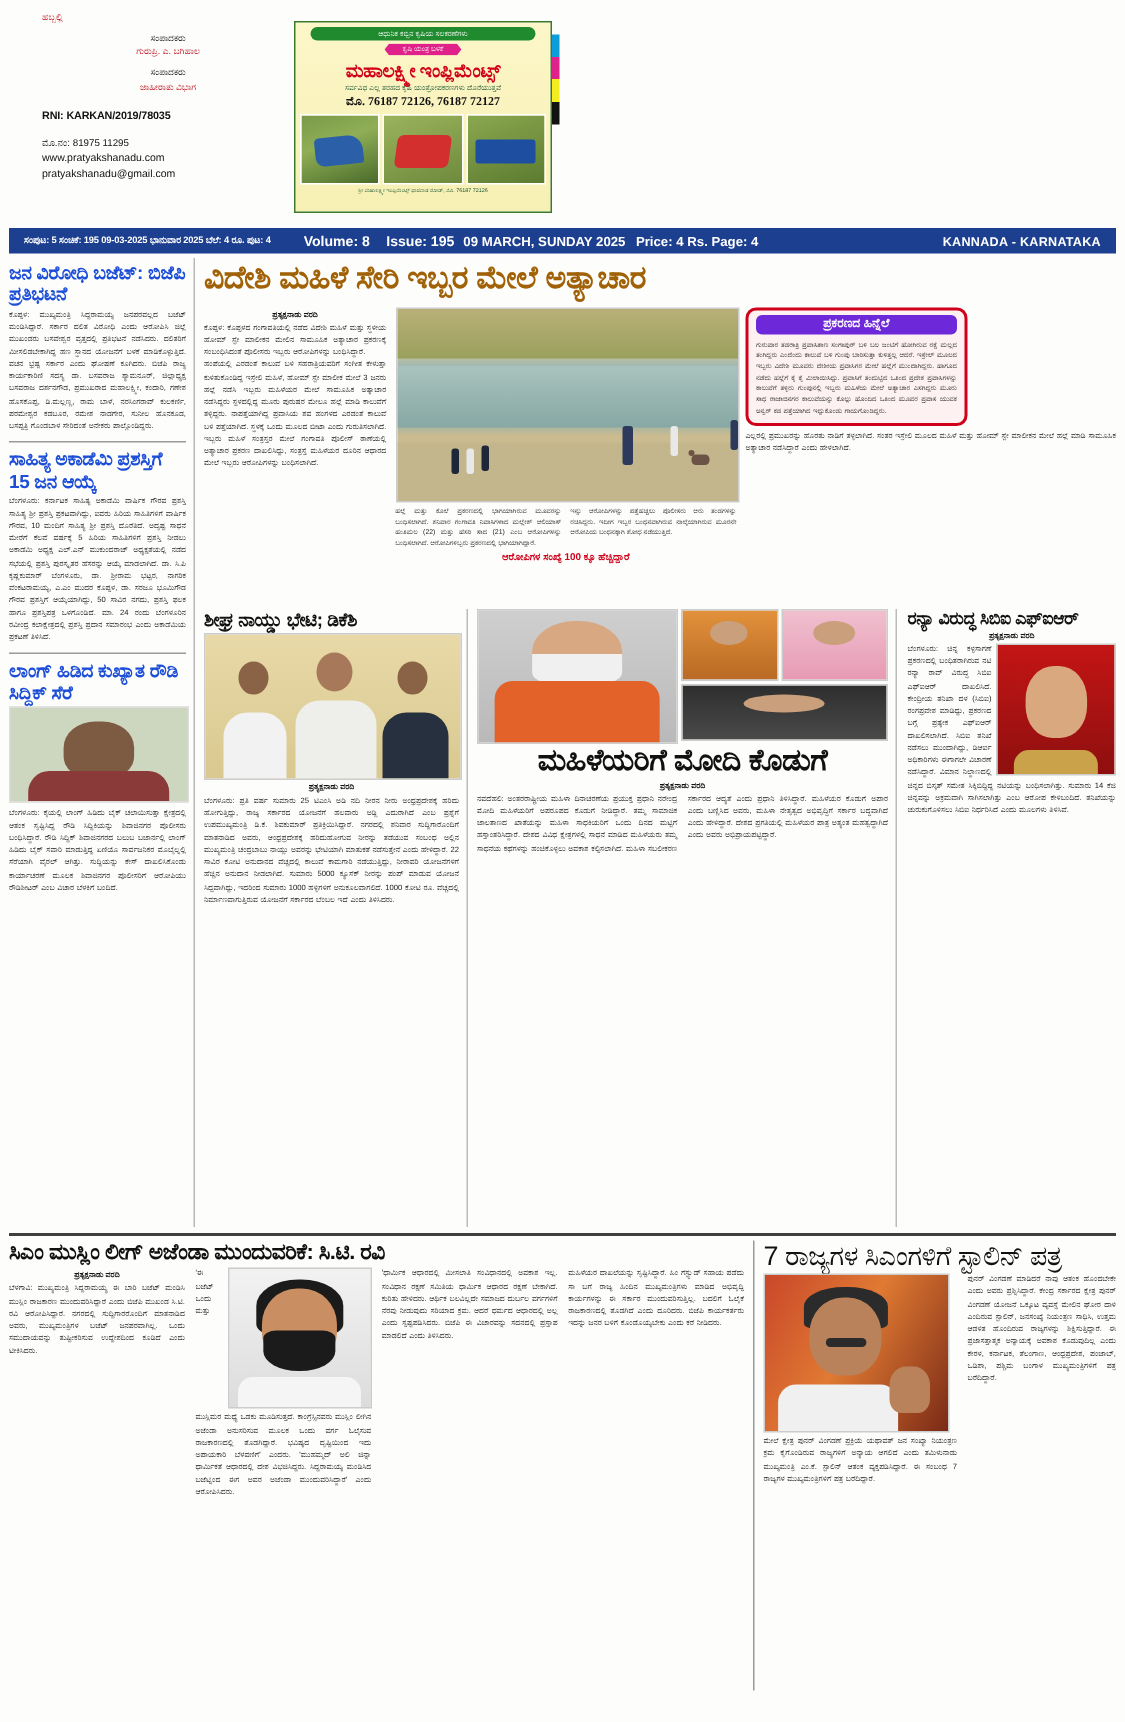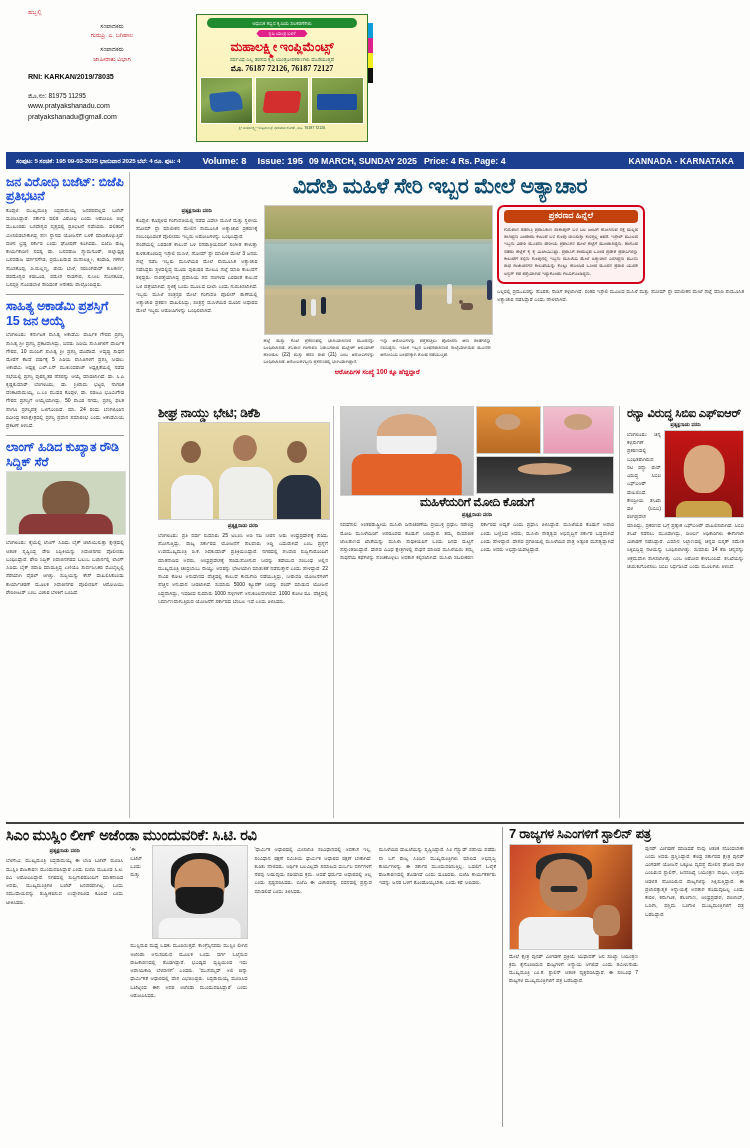--- a/index.html
+++ b/index.html
@@ -141,21 +141,21 @@
   .lp-face{
     position:absolute;left:50%;top:14%;width:40%;height:62%;transform:translateX(-50%);
     background:#7d5a42;border-radius:45% 45% 38% 38%;
   }
   .lp-body{position:absolute;left:50%;bottom:0;width:80%;height:32%;transform:translateX(-50%);
     background:#8b3a3a;border-radius:14px 14px 0 0;}
 
   
   .headline-wrap{padding:2px 0 3px 0;}
   .hl-black{
-    font-size:21px;font-weight:bold;text-align:center;color:#0c4a6e;
+    font-size:21px;font-weight:bold;text-align:left;color:#a16207;
     line-height:1.12;letter-spacing:-.3px;
   }
   .hl-red{
     font-size:33px;font-weight:bold;text-align:center;color:#d0021b;
     line-height:1.08;letter-spacing:-.4px;margin-top:1px;
   }
 
   .lead-row{display:flex;gap:6px;margin-top:4px;height:196px;}
   .lead-col{width:156px;box-sizing:border-box;}
   .lead-photo-big{
@@ -174,32 +174,32 @@
   .dog::after{content:"";position:absolute;left:-2px;top:-3px;width:4px;height:4px;
     background:#6b5446;border-radius:50%;}
 
   .photo-cap{font-size:4.6px;line-height:1.55;text-align:justify;margin-top:2px;color:#222;}
 
   .hinnele{
     background:#fdf1f1;border:2px solid #d0021b;border-radius:7px;
     width:148px;box-sizing:border-box;padding:3px 5px 5px 5px;
   }
   .hinnele-title{
-    background:#c2410c;color:#fff;font-size:8.2px;font-weight:bold;
+    background:#6d28d9;color:#fff;font-size:8.2px;font-weight:bold;
     text-align:center;border-radius:4px;padding:1.5px 0;margin-bottom:3px;
   }
   .hinnele .body-text{font-size:4.6px;line-height:1.6;}
 
   .subhead-red{
     font-size:6.6px;font-weight:bold;color:#d0021b;text-align:center;margin:3px 0 1px 0;
   }
 
   
   .mid-row{display:flex;gap:6px;margin-top:5px;flex:1;}
-  .mid-a{width:176px;border-right:1px solid #bbb;padding-right:5px;box-sizing:border-box;margin-left:22px;}
+  .mid-a{width:176px;border-right:1px solid #bbb;padding-right:5px;box-sizing:border-box;}
   .mid-b{width:280px;border-right:1px solid #bbb;padding-right:5px;box-sizing:border-box;}
   .mid-c{flex:1;padding-left:1px;box-sizing:border-box;}
 
   .hl-mid{font-size:12.4px;font-weight:bold;line-height:1.15;margin-bottom:2px;letter-spacing:-.3px;}
   .hl-mid-c{font-size:11.6px;font-weight:bold;line-height:1.15;margin-bottom:2px;letter-spacing:-.3px;}
 
   .photo-dk{
     width:100%;height:96px;border:1px solid #ccc;position:relative;overflow:hidden;
     background:linear-gradient(#e8d9a8,#d9c88f);
   }
@@ -238,21 +238,21 @@
     background:#caa24a;border-radius:10px 10px 0 0;}
 
   
   .bottom{
     border-top:2px solid #404040;margin-top:4px;padding-top:3px;
     display:flex;gap:0;height:300px;
   }
   .bot-left{width:497px;border-right:1px solid #999;padding-right:6px;box-sizing:border-box;}
   .bot-right{flex:1;padding-left:6px;box-sizing:border-box;}
   .hl-bot{font-size:14.6px;font-weight:bold;line-height:1.12;letter-spacing:-.35px;margin-bottom:2px;}
-  .hl-bot-r{font-size:13px;font-weight:bold;line-height:1.12;letter-spacing:-.35px;margin-bottom:2px;}
+  .hl-bot-r{font-size:18px;font-weight:normal;line-height:1.12;letter-spacing:-.35px;margin-bottom:2px;}
   .cols2{column-count:2;column-gap:7px;}
 
   .photo-ctravi{
     width:94px;height:92px;border:1px solid #ccc;float:right;margin:0 0 2px 4px;
     background:linear-gradient(#f2f2f2,#dcdcdc);position:relative;overflow:hidden;
   }
   .ctr-face{position:absolute;left:50%;top:14%;width:54%;height:56%;transform:translateX(-50%);
     background:#c98f63;border-radius:46% 46% 44% 44%;}
   .ctr-hair{position:absolute;left:50%;top:7%;width:62%;height:40%;transform:translateX(-50%);
     background:#1b1b1b;border-radius:48% 48% 20% 20%;}
@@ -422,21 +422,21 @@
               <div class="vest"></div>
             </div>
             <div class="pm-right">
               <div class="pm-r-top">
                 <div class="pm-cellA"></div>
                 <div class="pm-cellB"></div>
               </div>
               <div class="pm-cellC"></div>
             </div>
           </div>
-          <div class="hl-mid hl" style="text-align:center;font-size:12px;margin-top:2px;">ಮಹಿಳೆಯರಿಗೆ ಮೋದಿ ಕೊಡುಗೆ</div>
+          <div class="hl-mid hl" style="text-align:center;font-size:20px;margin-top:2px;">ಮಹಿಳೆಯರಿಗೆ ಮೋದಿ ಕೊಡುಗೆ</div>
           <div class="byline">ಪ್ರತ್ಯಕ್ಷನಾಡು ವರದಿ</div>
           <div class="body-text cols2">ನವದೆಹಲಿ: ಅಂತರರಾಷ್ಟ್ರೀಯ ಮಹಿಳಾ ದಿನಾಚರಣೆಯ ಪ್ರಯುಕ್ತ ಪ್ರಧಾನಿ ನರೇಂದ್ರ ಮೋದಿ ಮಹಿಳೆಯರಿಗೆ ಅಪರೂಪದ ಕೊಡುಗೆ ನೀಡಿದ್ದಾರೆ. ತಮ್ಮ ಸಾಮಾಜಿಕ ಜಾಲತಾಣದ ಖಾತೆಯನ್ನು ಮಹಿಳಾ ಸಾಧಕಿಯರಿಗೆ ಒಂದು ದಿನದ ಮಟ್ಟಿಗೆ ಹಸ್ತಾಂತರಿಸಿದ್ದಾರೆ. ದೇಶದ ವಿವಿಧ ಕ್ಷೇತ್ರಗಳಲ್ಲಿ ಸಾಧನೆ ಮಾಡಿದ ಮಹಿಳೆಯರು ತಮ್ಮ ಸಾಧನೆಯ ಕಥೆಗಳನ್ನು ಹಂಚಿಕೊಳ್ಳಲು ಅವಕಾಶ ಕಲ್ಪಿಸಲಾಗಿದೆ. ಮಹಿಳಾ ಸಬಲೀಕರಣ ಸರ್ಕಾರದ ಆದ್ಯತೆ ಎಂದು ಪ್ರಧಾನಿ ತಿಳಿಸಿದ್ದಾರೆ. ಮಹಿಳೆಯರ ಕೊಡುಗೆ ಅಪಾರ ಎಂದು ಬಣ್ಣಿಸಿದ ಅವರು, ಮಹಿಳಾ ನೇತೃತ್ವದ ಅಭಿವೃದ್ಧಿಗೆ ಸರ್ಕಾರ ಬದ್ಧವಾಗಿದೆ ಎಂದು ಹೇಳಿದ್ದಾರೆ. ದೇಶದ ಪ್ರಗತಿಯಲ್ಲಿ ಮಹಿಳೆಯರ ಪಾತ್ರ ಅತ್ಯಂತ ಮಹತ್ವದ್ದಾಗಿದೆ ಎಂದು ಅವರು ಅಭಿಪ್ರಾಯಪಟ್ಟಿದ್ದಾರೆ.</div>
         </div>
 
         <div class="mid-c clearfix">
           <div class="hl-mid-c hl">ರನ್ಯಾ ವಿರುದ್ಧ ಸಿಬಿಐ ಎಫ್ಐಆರ್</div>
           <div class="byline">ಪ್ರತ್ಯಕ್ಷನಾಡು ವರದಿ</div>
           <div class="photo-ranya">
             <div class="ranya-hair"></div>
             <div class="ranya-face"></div>

